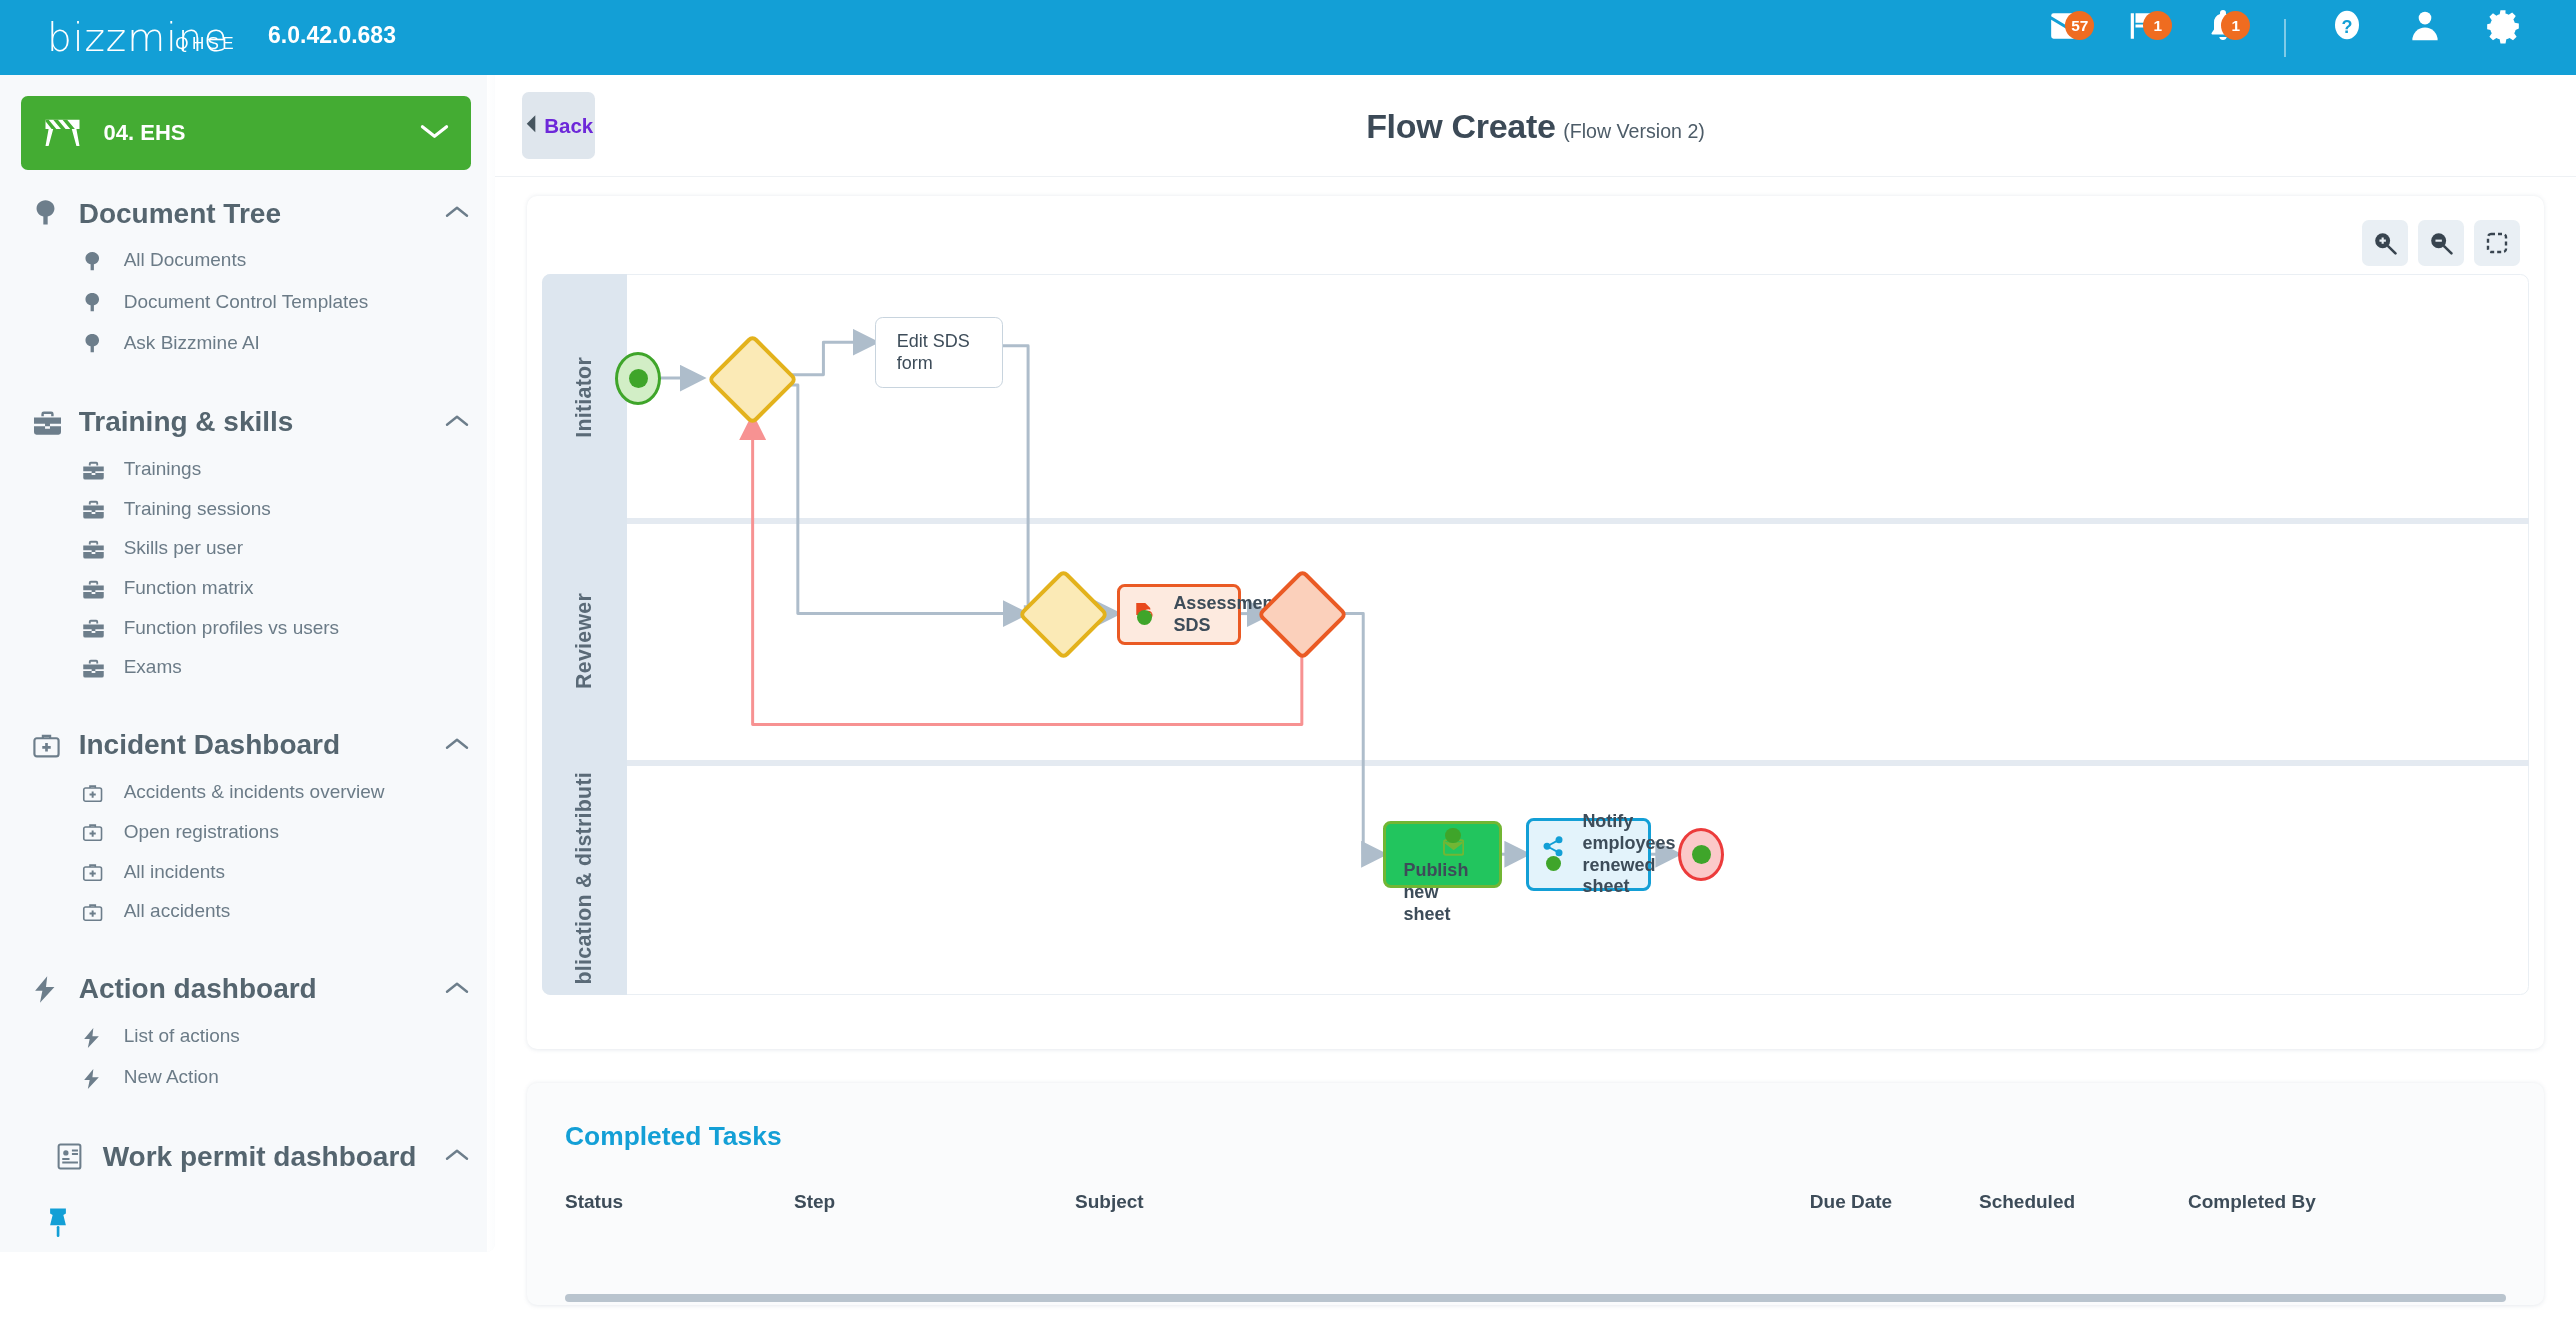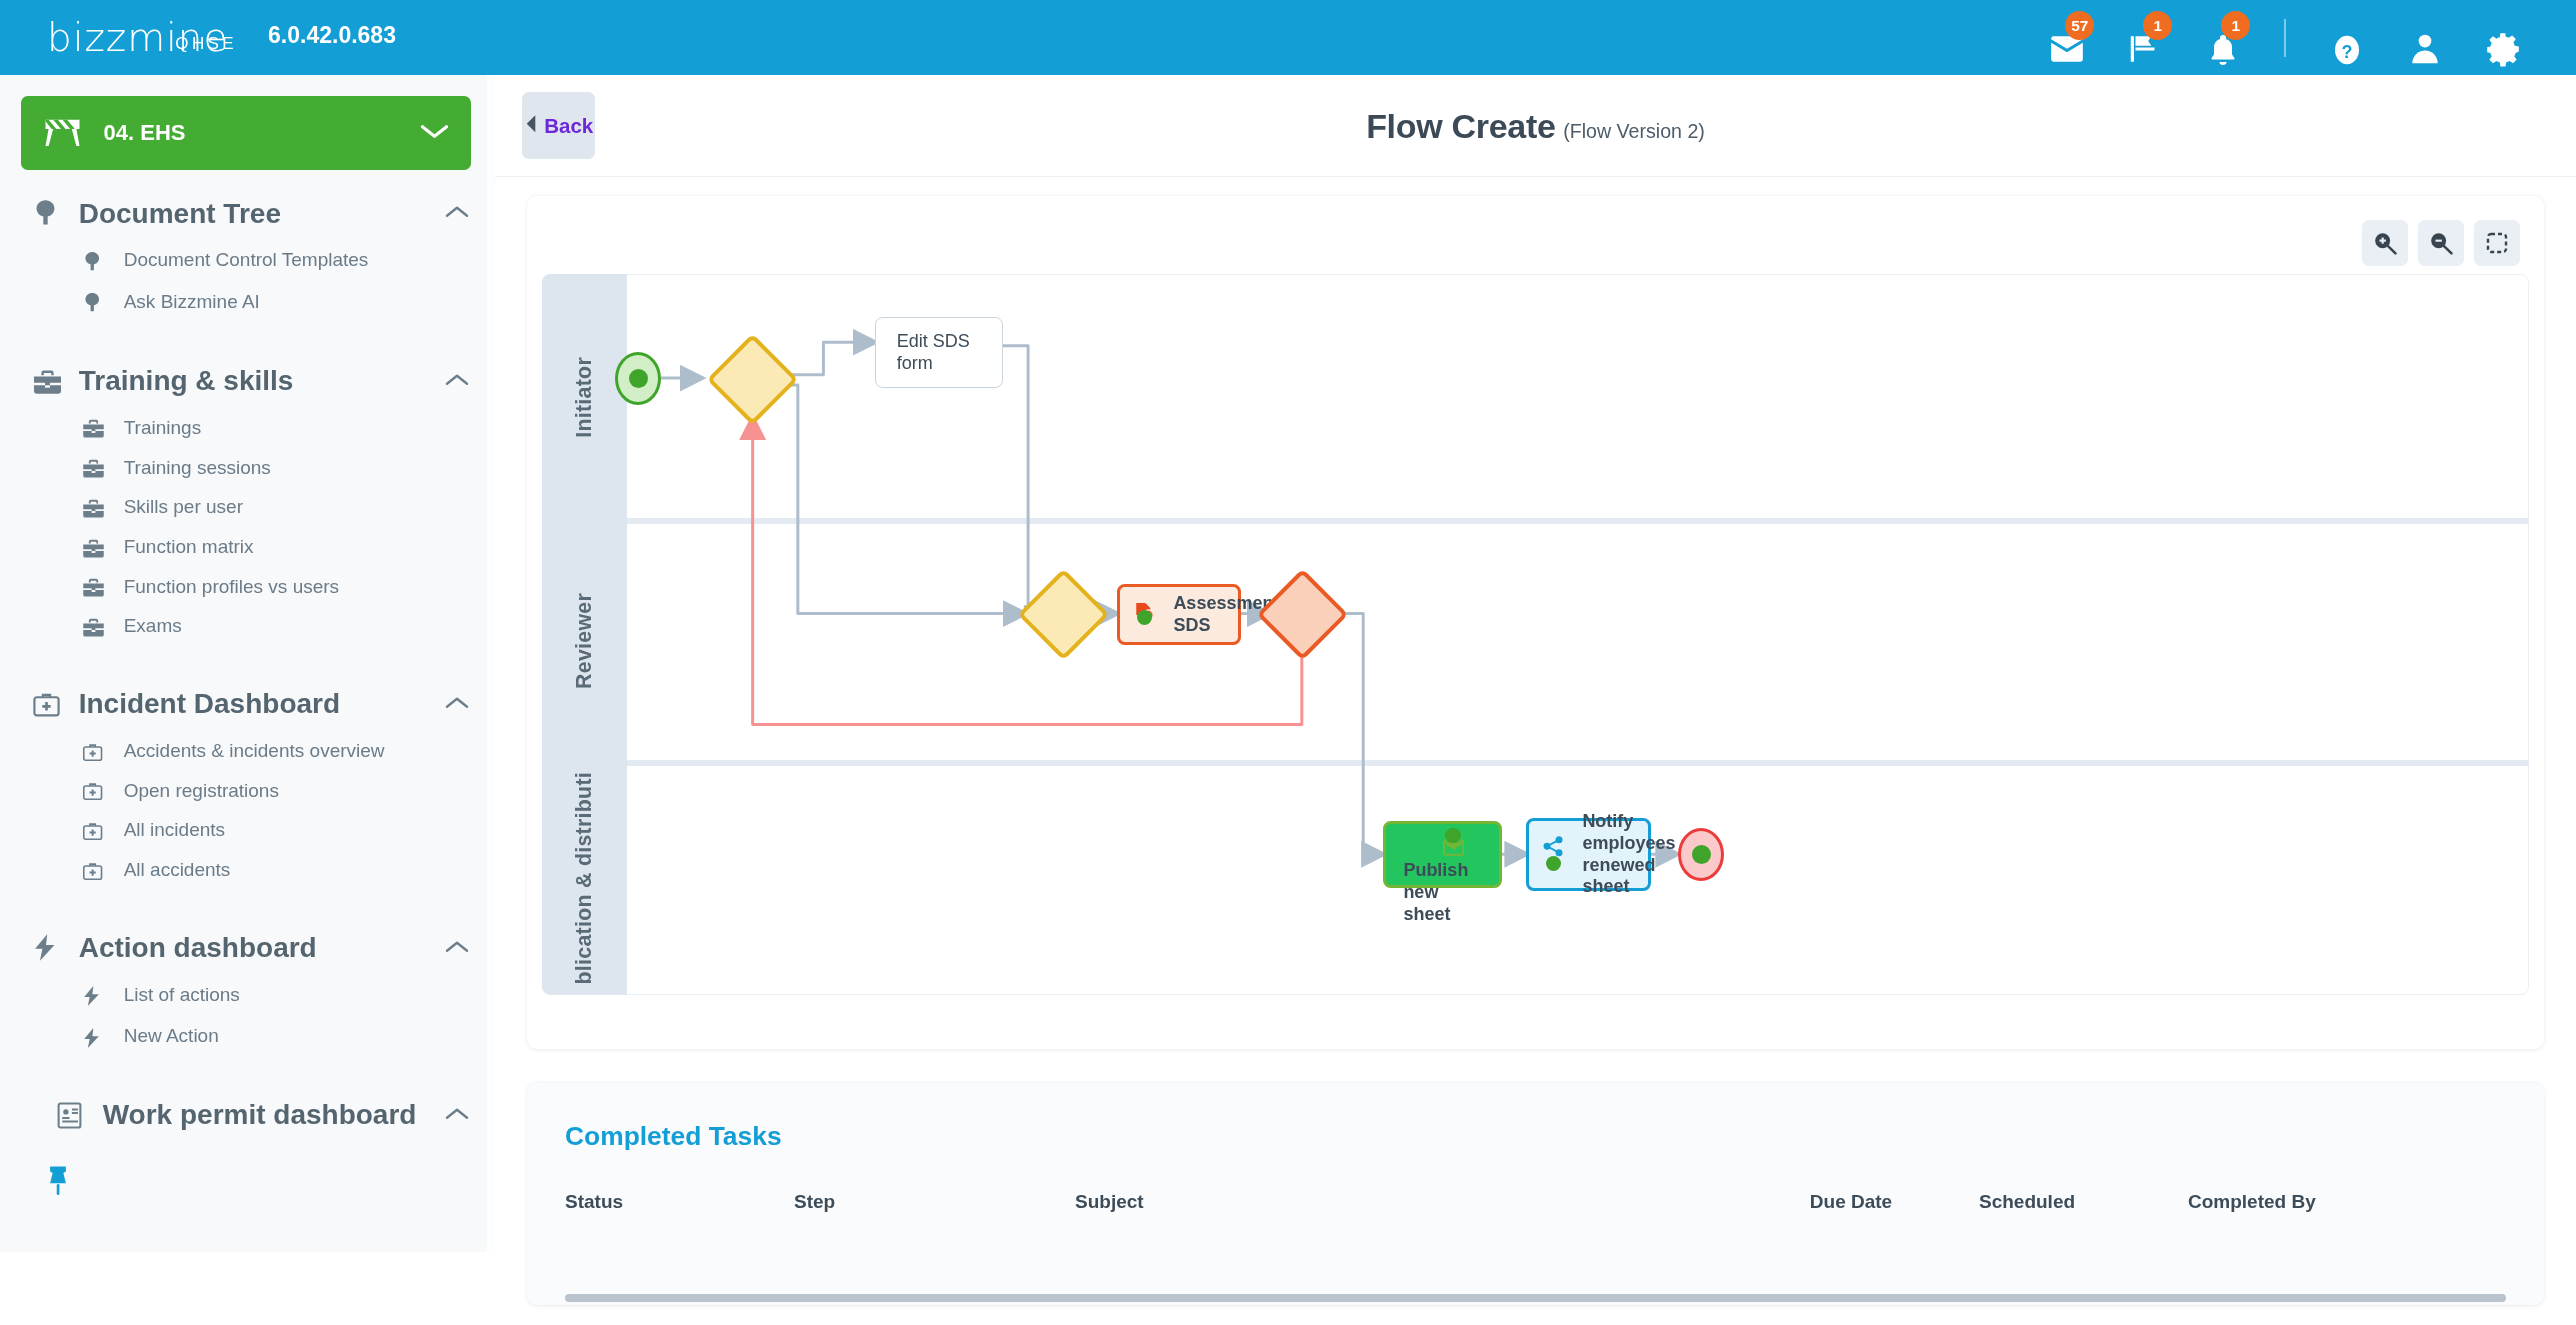--- a/index.html
+++ b/index.html
@@ -30,21 +30,21 @@
   .version {
     color: #ffffff; font-size: 23px; font-weight: bold;
     margin-left: 31px; margin-bottom: 3.4px;
   }
   .topright {
     margin-left: auto; display: flex; align-items: center;
     height: 75px; padding-right: 34px; gap: 0px;
   }
   .ticon {
     position: relative; width: 78px; height: 61px;
-    display: flex; align-items: flex-end; justify-content: center;
+    display: flex; align-items: flex-start; justify-content: center;
     cursor: pointer;
   }
   .ticon svg { fill: #ffffff; }
   .badge {
     position: absolute; top: 4.3px; right: 12px;
     background: #ef6c20; color: #fff;
     font-size: 15.4px; font-weight: bold;
     min-width: 29px; height: 29px; border-radius: 14.5px;
     display: flex; align-items: center; justify-content: center;
     padding: 0 6px; line-height: 1;
@@ -300,20 +300,26 @@
           <svg width="27" height="29" viewBox="0 0 22 24" fill="#6d7e8b">
               <path d="M11 1C6.8 1 3.6 4 3.6 7.8c0 3.3 2.4 6 5.6 6.6V21h3.6v-6.6c3.2-.6 5.6-3.3 5.6-6.6C18.4 4 15.2 1 11 1z"></path>
             </svg>
         </span>
         <span class="group-title">Document Tree</span>
         <span class="group-chevron">
           <svg width="24" height="15.4" viewBox="0 0 24 14" fill="none" stroke="#6d7e8b" stroke-width="2.4" stroke-linecap="round" stroke-linejoin="round">
               <polyline points="2,11 12,3 22,11"></polyline>
             </svg>
         </span>
+      </div>
+      <div class="navitem">
+        <span class="item-icon"><svg width="20.5" height="22" viewBox="0 0 22 24" fill="#6d7e8b">
+              <path d="M11 1C6.8 1 3.6 4 3.6 7.8c0 3.3 2.4 6 5.6 6.6V21h3.6v-6.6c3.2-.6 5.6-3.3 5.6-6.6C18.4 4 15.2 1 11 1z"></path>
+            </svg></span>
+        <span class="item-label">All Documents</span>
       </div>
       <div class="navitem">
         <span class="item-icon"><svg width="20.5" height="22" viewBox="0 0 22 24" fill="#6d7e8b">
               <path d="M11 1C6.8 1 3.6 4 3.6 7.8c0 3.3 2.4 6 5.6 6.6V21h3.6v-6.6c3.2-.6 5.6-3.3 5.6-6.6C18.4 4 15.2 1 11 1z"></path>
             </svg></span>
         <span class="item-label">Document Control Templates</span>
       </div>
       <div class="navitem">
         <span class="item-icon"><svg width="20.5" height="22" viewBox="0 0 22 24" fill="#6d7e8b">
               <path d="M11 1C6.8 1 3.6 4 3.6 7.8c0 3.3 2.4 6 5.6 6.6V21h3.6v-6.6c3.2-.6 5.6-3.3 5.6-6.6C18.4 4 15.2 1 11 1z"></path>

